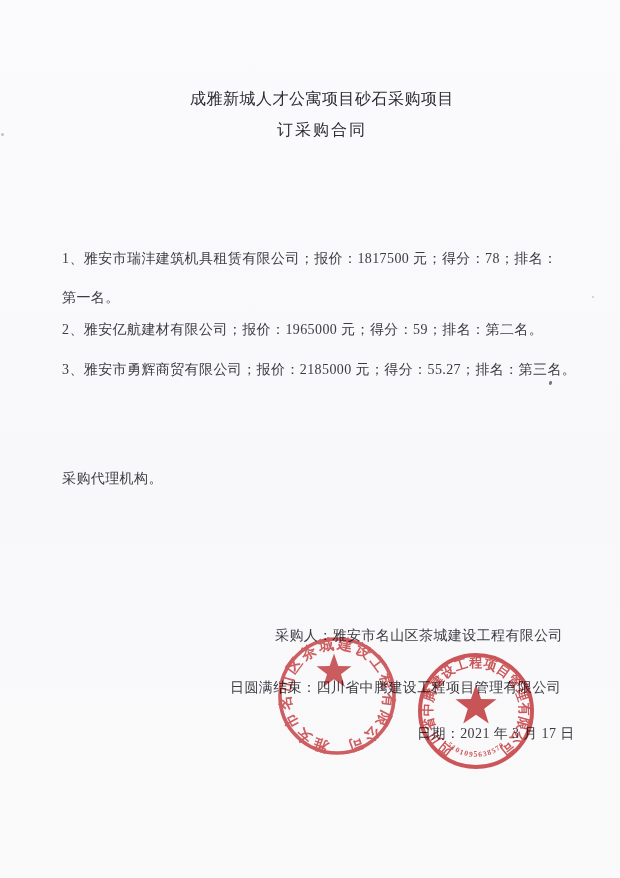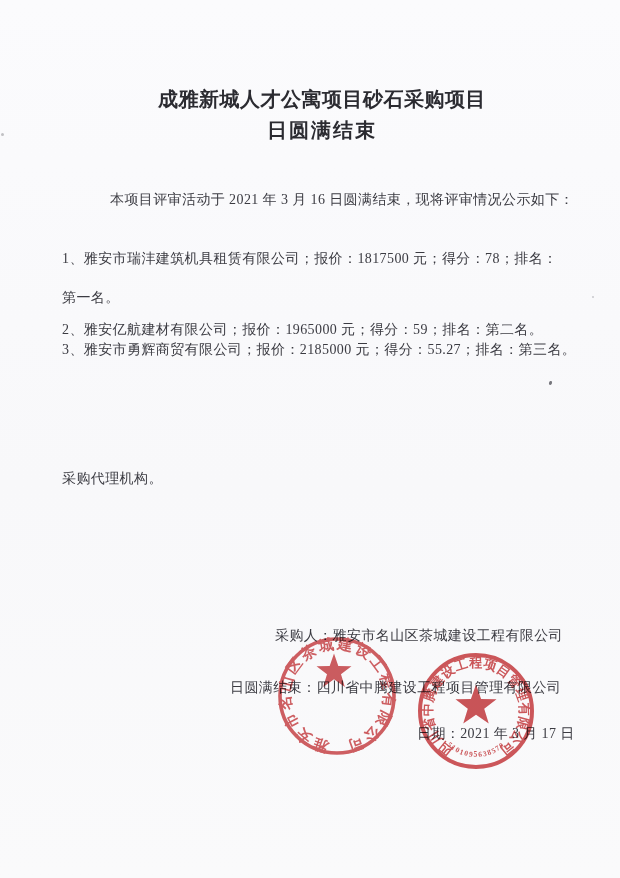--- a/index.html
+++ b/index.html
@@ -20,32 +20,32 @@
     white-space: nowrap;
     font-size: 14px;
     line-height: 20px;
     color: #3b3b42;
     letter-spacing: 0.4px;
   }
   .doc-title {
     left: 0; right: 0;
     text-align: center;
     text-indent: 24px;
-    font-size: 20px;
-    font-weight: bold;
+    font-size: 16px;
+    font-weight: normal;
     color: #2b2b31;
     letter-spacing: 0.5px;
   }
   .title-line1 { top: 89px; }
   .title-line2 { top: 120px; letter-spacing: 2px; }
   .t-intro   { top: 190px; left: 110px; }
   .t-i1a     { top: 249px; left: 62px;  }
   .t-i1b     { top: 288px; left: 62px; text-align: center;  }
   .t-i2      { top: 320px; left: 62px;  }
-  .t-i3      { top: 340px; left: 62px;  }
+  .t-i3      { top: 360px; left: 62px;  }
   .t-n1      { top: 436px; left: 110px; }
   .t-n2      { top: 469px; left: 62px;  }
   .t-purchaser { top: 626px; left: 275px; }
   .t-agency    { top: 678px; left: 230px; }
   .t-date      { top: 724px; left: 417px; }
   .seal {
     position: absolute;
     mix-blend-mode: multiply;
   }
   .seal-left  { left: 267px; top: 626px; opacity: 0.88; }
@@ -65,23 +65,22 @@
   .speck-1 { left: 549px; top: 381px; width: 3px; height: 4px; transform: rotate(20deg); opacity: 0.8; }
   .speck-2 { left: 1px;  top: 133px; width: 3px; height: 3px; opacity: 0.35; }
   .speck-3 { left: 592px; top: 296px; width: 2px; height: 2px; opacity: 0.3; }
 </style>
 </head>
 <body>
 
 <div class="page">
 
   <div class="tl doc-title title-line1">成雅新城人才公寓项目砂石采购项目</div>
-  <div class="tl doc-title title-line2">日圆满结束</div>
+  <div class="tl doc-title title-line2">订采购合同</div>
 
-  <div class="tl t-intro">本项目评审活动于 2021 年 3 月 16 日圆满结束，现将评审情况公示如下：</div>
 
   <div class="tl t-i1a">1、雅安市瑞沣建筑机具租赁有限公司；报价：1817500 元；得分：78；排名：</div>
   <div class="tl t-i1b">第一名。</div>
   <div class="tl t-i2">2、雅安亿航建材有限公司；报价：1965000 元；得分：59；排名：第二名。</div>
   <div class="tl t-i3">3、雅安市勇辉商贸有限公司；报价：2185000 元；得分：55.27；排名：第三名。</div>
 
   <div class="tl t-n2">采购代理机构。</div>
 
   <div class="tl t-purchaser"><span>采购人：</span><span>雅安市名山区茶城建设工程有限公司</span></div>
 

